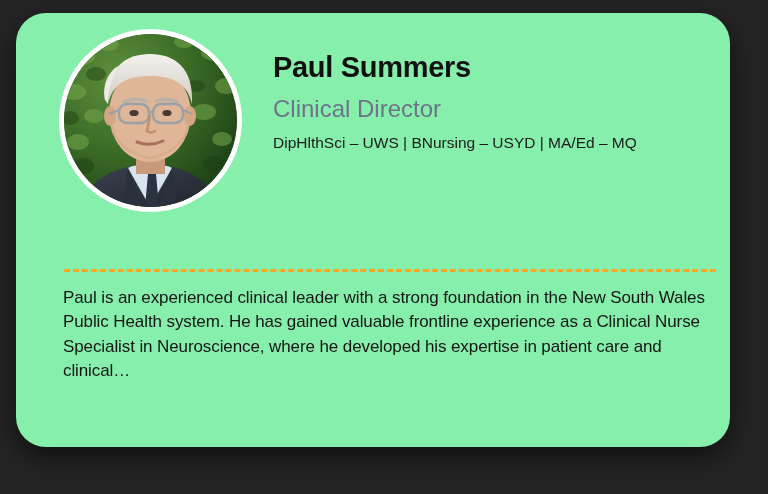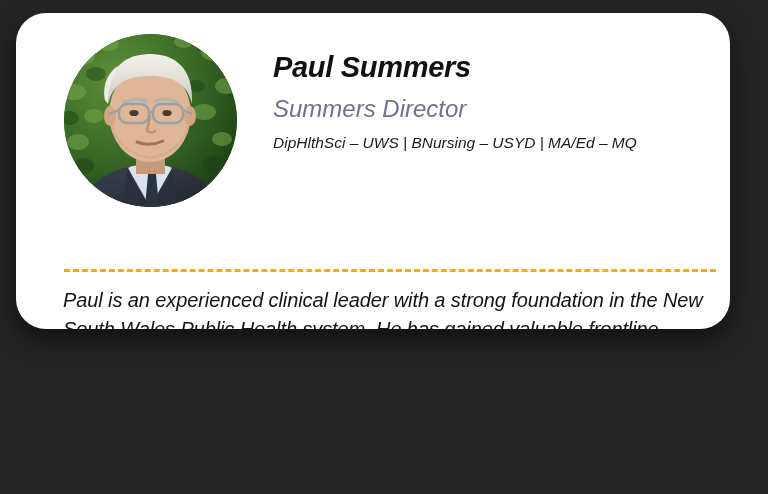--- a/index.html
+++ b/index.html
@@ -13,26 +13,25 @@
   body {
     background:#242424;
     font-family:"Liberation Sans", sans-serif;
     position:relative;
   }
 
   
   #profile-card {
     position:absolute;
     left:16px;  top:13px;
-    width:714px; height:316px;
-    background:#ffffff;
+    width:714px; height:434px;
+    background:#86efac;
     border-radius:30px;
     box-shadow:0 10px 26px rgba(0,0,0,0.55);
     overflow:hidden;
-    font-style:italic;
   }
 
   
   .card-header {
     position:absolute;
     left:0; top:0; right:0;
     height:228px;
     display:flex;
     align-items:flex-start;
   }
@@ -91,21 +90,21 @@
     left:48px; top:256px;
     width:652px; height:0;
     border-top:3px dashed #f9a826;
   }
 
   
   #bio-text {
     position:absolute;
     left:47px; top:273px;
     width:658px;
-    font-size:20px;
+    font-size:17px;
     font-weight:400;
     color:#141414;
     line-height:1.43;
     letter-spacing:-0.1px;
     max-height:152px;
     overflow:hidden;
   }
 </style>
 </head>
 <body>
@@ -197,21 +196,21 @@
 
           <path d="M73 108 q13 5 26 -1" stroke="#a76f5c" stroke-width="3" fill="none" stroke-linecap="round"></path>
 
           <path d="M48 92 q6 26 38 32 q32 -6 38 -32" fill="none" stroke="#cca183" stroke-width="2" opacity="0.5"></path>
         </svg>
       </div>
     </div>
 
     <div class="identity">
       <div id="person-name">Paul Summers</div>
-      <div id="person-role">Summers Director</div>
+      <div id="person-role">Clinical Director</div>
       <div id="person-credentials">DipHlthSci – UWS | BNursing – USYD | MA/Ed – MQ</div>
     </div>
 
   </div>
 
   <div id="divider"></div>
 
   <div id="bio-text">Paul is an experienced clinical leader with a strong foundation in the New South Wales Public Health system. He has gained valuable frontline experience as a Clinical Nurse Specialist in Neuroscience, where he developed his expertise in patient care and clinical…</div>
 
 </div>

